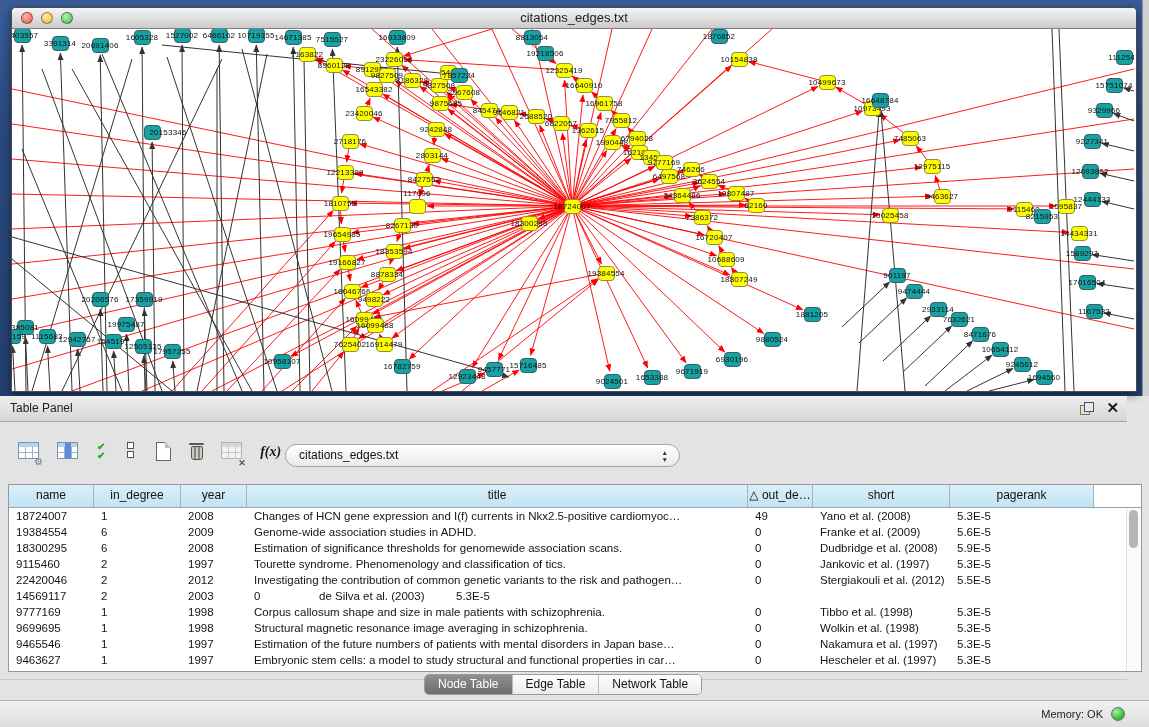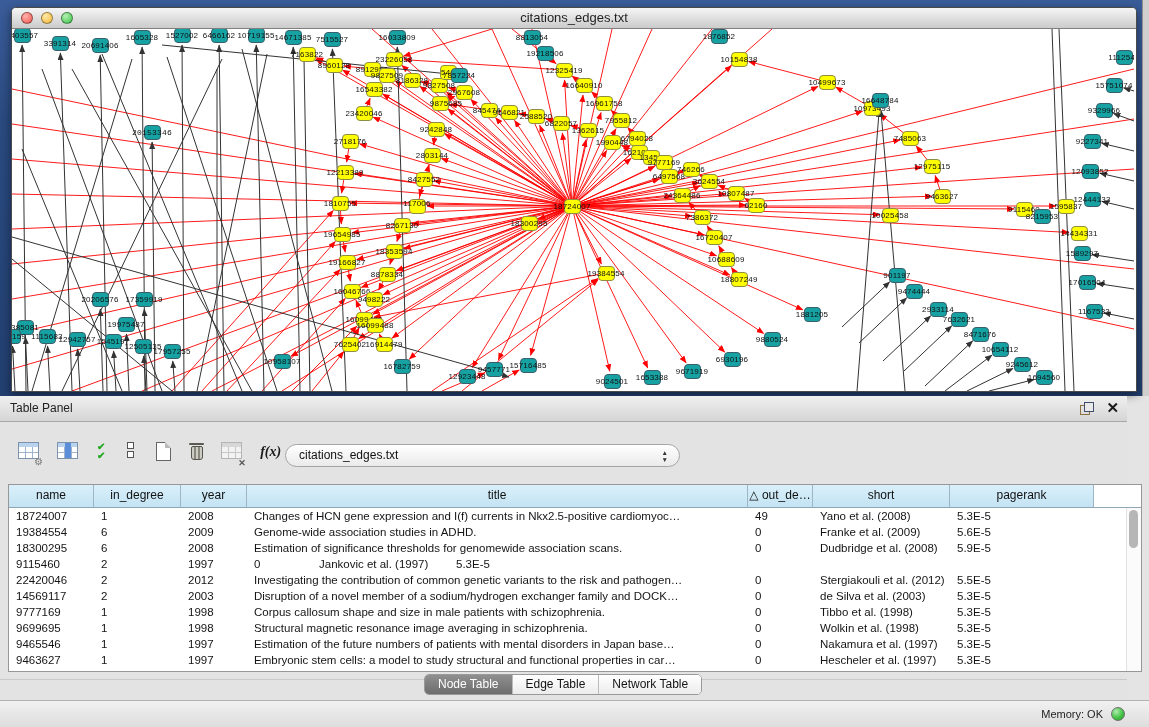--- a/index.html
+++ b/index.html
@@ -420,21 +420,21 @@
         <span class="glabel" style="left: 338px; top: 112px;">2718176</span>
         <div class="gnode y" style="left: 412px; top: 119px;"></div>
         <span class="glabel" style="left: 420px; top: 126px;">2803144</span>
         <div class="gnode y" style="left: 325px; top: 136px;"></div>
         <span class="glabel" style="left: 333px; top: 143px;">12213389</span>
         <div class="gnode y" style="left: 404px; top: 143px;"></div>
         <span class="glabel" style="left: 412px; top: 150px;">8427552</span>
         <div class="gnode y" style="left: 320px; top: 167px;"></div>
         <span class="glabel" style="left: 328px; top: 174px;">1810755</span>
         <div class="gnode y" style="left: 397px; top: 170px;"></div>
-        <span class="glabel" style="left: 405px; top: 174px;">117006</span>
+        <span class="glabel" style="left: 405px; top: 164px;">117006</span>
         <div class="gnode y" style="left: 322px; top: 198px;"></div>
         <span class="glabel" style="left: 330px; top: 205px;">19654985</span>
         <div class="gnode y" style="left: 382px; top: 189px;"></div>
         <span class="glabel" style="left: 390px; top: 196px;">8267130</span>
         <div class="gnode y" style="left: 327px; top: 226px;"></div>
         <span class="glabel" style="left: 335px; top: 233px;">19166827</span>
         <div class="gnode y" style="left: 374px; top: 215px;"></div>
         <span class="glabel" style="left: 382px; top: 222px;">18353594</span>
         <div class="gnode y" style="left: 367px; top: 238px;"></div>
         <span class="glabel" style="left: 375px; top: 245px;">8878334</span>
@@ -542,21 +542,21 @@
         <span class="glabel" style="left: 101px; top: 312px;">1545197</span>
         <div class="gnode t" style="left: 106px; top: 288px;"></div>
         <span class="glabel" style="left: 114px; top: 295px;">19975487</span>
         <div class="gnode t" style="left: 124px; top: 263px;"></div>
         <span class="glabel" style="left: 132px; top: 270px;">17359919</span>
         <div class="gnode t" style="left: 123px; top: 310px;"></div>
         <span class="glabel" style="left: 131px; top: 317px;">12505135</span>
         <div class="gnode t" style="left: 152px; top: 315px;"></div>
         <span class="glabel" style="left: 160px; top: 322px;">17957255</span>
         <div class="gnode t" style="left: 132px; top: 96px;"></div>
-        <span class="glabel" style="left: 140px; top: 103px; font-family: Liberation Mono, monospace;">20153346</span>
+        <span class="glabel" style="left: 156px; top: 103px;">20153346</span>
         <div class="gnode t" style="left: 2px; top: -1px;"></div>
         <span class="glabel" style="left: 10px; top: 6px;">1403557</span>
         <div class="gnode t" style="left: 40px; top: 7px;"></div>
         <span class="glabel" style="left: 48px; top: 14px;">3391314</span>
         <div class="gnode t" style="left: 80px; top: 9px;"></div>
         <span class="glabel" style="left: 88px; top: 16px;">20691406</span>
         <div class="gnode t" style="left: 122px; top: 1px;"></div>
         <span class="glabel" style="left: 130px; top: 8px;">1605328</span>
         <div class="gnode t" style="left: 162px; top: -1px;"></div>
         <span class="glabel" style="left: 170px; top: 6px;">1527002</span>
@@ -664,38 +664,38 @@
           <div class="td" style="width: 66px;">2008</div>
           <div class="td" style="width: 501px;">Estimation of significance thresholds for genomewide association scans.</div>
           <div class="td" style="width: 65px;">0</div>
           <div class="td" style="width: 137px;">Dudbridge et al. (2008)</div>
           <div class="td" style="width: 144px;">5.9E-5</div>
         </div>
         <div class="trow">
           <div class="td" style="width: 85px;">9115460</div>
           <div class="td" style="width: 87px;">2</div>
           <div class="td" style="width: 66px;">1997</div>
+          <div class="td" style="width: 501px;">Tourette syndrome. Phenomenology and classification of tics.</div>
           <div class="td" style="width: 65px;">0</div>
           <div class="td" style="width: 137px;">Jankovic et al. (1997)</div>
           <div class="td" style="width: 144px;">5.3E-5</div>
         </div>
         <div class="trow">
           <div class="td" style="width: 85px;">22420046</div>
           <div class="td" style="width: 87px;">2</div>
           <div class="td" style="width: 66px;">2012</div>
           <div class="td" style="width: 501px;">Investigating the contribution of common genetic variants to the risk and pathogen…</div>
           <div class="td" style="width: 65px;">0</div>
           <div class="td" style="width: 137px;">Stergiakouli et al. (2012)</div>
           <div class="td" style="width: 144px;">5.5E-5</div>
         </div>
         <div class="trow">
           <div class="td" style="width: 85px;">14569117</div>
           <div class="td" style="width: 87px;">2</div>
           <div class="td" style="width: 66px;">2003</div>
-          <div class="td" style="width: 501px;">Disruption of a novel member of a sodium/hydrogen exchanger family and DOCK…</div>
           <div class="td" style="width: 65px;">0</div>
           <div class="td" style="width: 137px;">de Silva et al. (2003)</div>
           <div class="td" style="width: 144px;">5.3E-5</div>
         </div>
         <div class="trow">
           <div class="td" style="width: 85px;">9777169</div>
           <div class="td" style="width: 87px;">1</div>
           <div class="td" style="width: 66px;">1998</div>
           <div class="td" style="width: 501px;">Corpus callosum shape and size in male patients with schizophrenia.</div>
           <div class="td" style="width: 65px;">0</div>

